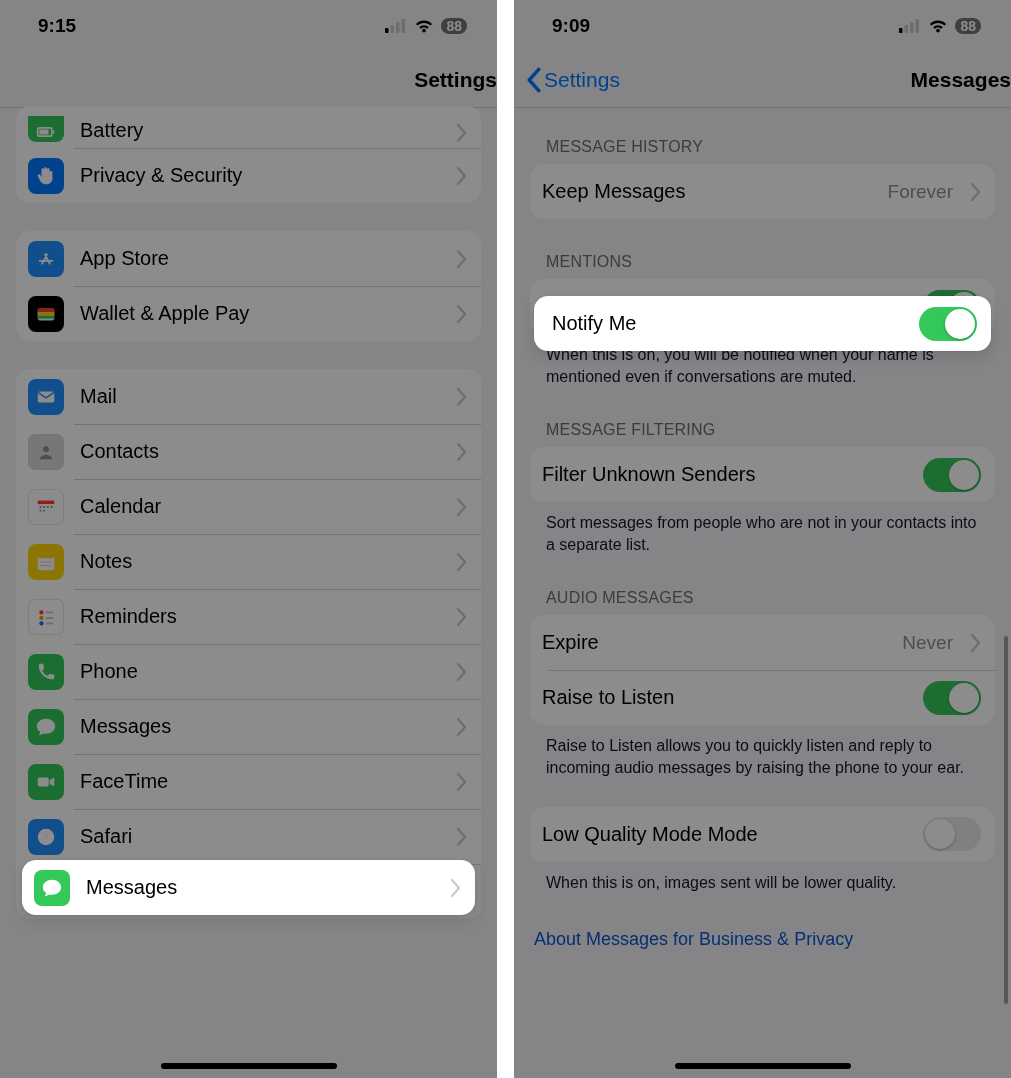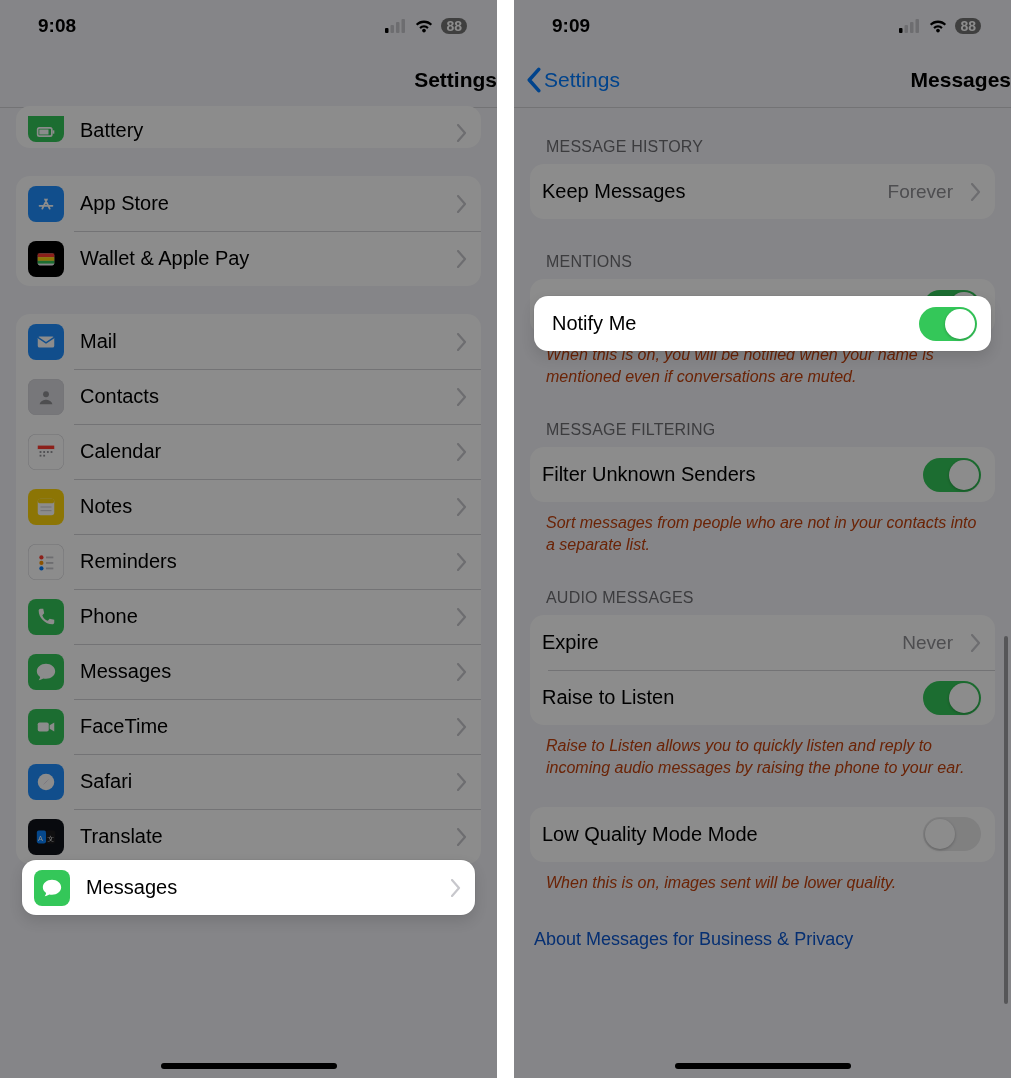--- a/index.html
+++ b/index.html
@@ -29,21 +29,21 @@
   .group { background:#fff; border-radius:14px; margin-bottom:28px; overflow:hidden; }
   .group .row { display:flex; align-items:center; min-height:55px; padding:6px 14px 6px 12px; gap:16px; position:relative;}
   .group .row + .row::before { content:""; position:absolute; top:0; left:58px; right:0; height:0.5px; background:#d1d1d6;}
   .group.noicon .row + .row::before { left:18px;}
   .row .label { flex:1; font-size:20px; color:#000;}
   .row .value { font-size:19px; color:#8e8e93; margin-right:2px;}
   .row .chev { color:#c7c7cc; flex-shrink:0;}
   .row .chev svg{ width:10px; height:18px; display:block;}
   
   .section-header { font-size:16px; letter-spacing:0.2px; color:#6d6d72; text-transform:uppercase; margin:0 0 8px 16px; padding-top:6px;}
-  .section-footer { font-size:16px; line-height:1.35; color:#c2410c; margin:-18px 0 28px 16px; padding-right:12px;font-style:italic;}
+  .section-footer { font-size:16px; line-height:1.35; color:#0f172a; margin:-18px 0 28px 16px; padding-right:12px;}
   
   .app-icon { width:36px; height:36px; border-radius:8px; flex-shrink:0; display:flex; align-items:center; justify-content:center; color:#fff;}
   .app-icon svg{ width:22px; height:22px;}
   
   
   .toggle { width:58px; height:34px; border-radius:17px; position:relative; flex-shrink:0;}
   .toggle.on { background:#34c759;}
   .toggle.off { background:#e9e9ea;}
   .toggle .knob{ position:absolute; top:2px; width:30px; height:30px; border-radius:50%; background:#fff; box-shadow:0 1px 3px rgba(0,0,0,0.25);}
   .toggle.on .knob{ right:2px;}
@@ -64,21 +64,21 @@
   .left .group.first .row:first-child .app-icon svg{height:20px;}
   
   .scroll-r{position:absolute;right:3px;top:636px;width:4px;height:368px;background:rgba(0,0,0,0.35);border-radius:2px;z-index:55;}
 </style>
 </head>
 <body>
 <div class="stage">
 
 <div class="phone left">
   <div class="status-bar">
-    <span>9:08</span>
+    <span>9:15</span>
     <span class="status-icons">
       <svg width="22" height="14" viewBox="0 0 22 14">
             <rect x="0" y="9" width="3.5" height="5" rx="1" fill="#000"></rect>
             <rect x="5.5" y="6" width="3.5" height="8" rx="1" fill="#c7c7cc"></rect>
             <rect x="11" y="3" width="3.5" height="11" rx="1" fill="#c7c7cc"></rect>
             <rect x="16.5" y="0" width="3.5" height="14" rx="1" fill="#c7c7cc"></rect>
           </svg>
       <svg width="20" height="14" viewBox="0 0 20 14">
             <path d="M10 13.5c-1 0-1.9-.9-1.9-1.9S9 9.7 10 9.7s1.9.9 1.9 1.9-.9 1.9-1.9 1.9zM5.3 8.3C6.6 7 8.2 6.3 10 6.3s3.4.7 4.7 2l-1.6 1.6C12.3 9 11.2 8.6 10 8.6s-2.3.4-3.1 1.3L5.3 8.3zM1.9 4.9C4.1 2.7 6.9 1.5 10 1.5s5.9 1.2 8.1 3.4l-1.6 1.6C14.8 4.8 12.5 3.9 10 3.9S5.2 4.8 3.5 6.5L1.9 4.9z" fill="#000"></path>
           </svg>
@@ -92,20 +92,33 @@
     <div class="group first" id="lg1">
           <div class="row">
             <span class="app-icon" style="background:#34c759;">
               <svg viewBox="0 0 24 24" fill="#fff">
                 <rect x="2" y="7" width="17" height="10" rx="2" stroke="#fff" stroke-width="2" fill="none"></rect>
                 <rect x="4" y="9" width="11" height="6" fill="#fff"></rect>
                 <rect x="20" y="10" width="2" height="4" fill="#fff"></rect>
               </svg>
             </span>
             <span class="label">Battery</span>
+            <span class="chev">
+              <svg viewBox="0 0 10 18">
+                <path d="M1 1l7 8-7 8" stroke="#c7c7cc" stroke-width="2.2" fill="none" stroke-linecap="round" stroke-linejoin="round"></path>
+              </svg>
+            </span>
+          </div>
+          <div class="row">
+            <span class="app-icon" style="background:#007aff;">
+              <svg viewBox="0 0 24 24" fill="#fff">
+                <path d="M7 11V5a1.5 1.5 0 013 0v5V4a1.5 1.5 0 013 0v6V5a1.5 1.5 0 013 0v6V8a1.5 1.5 0 013 0v7c0 3-2.5 6-6.5 6S6 18.5 5 16l-2-4a1.5 1.5 0 012.6-1.4L7 13z"></path>
+              </svg>
+            </span>
+            <span class="label">Privacy &amp; Security</span>
             <span class="chev">
               <svg viewBox="0 0 10 18">
                 <path d="M1 1l7 8-7 8" stroke="#c7c7cc" stroke-width="2.2" fill="none" stroke-linecap="round" stroke-linejoin="round"></path>
               </svg>
             </span>
           </div>
         </div>
     <div class="group" id="lg2">
           <div class="row">
             <span class="app-icon" style="background:#1f8fff;">

